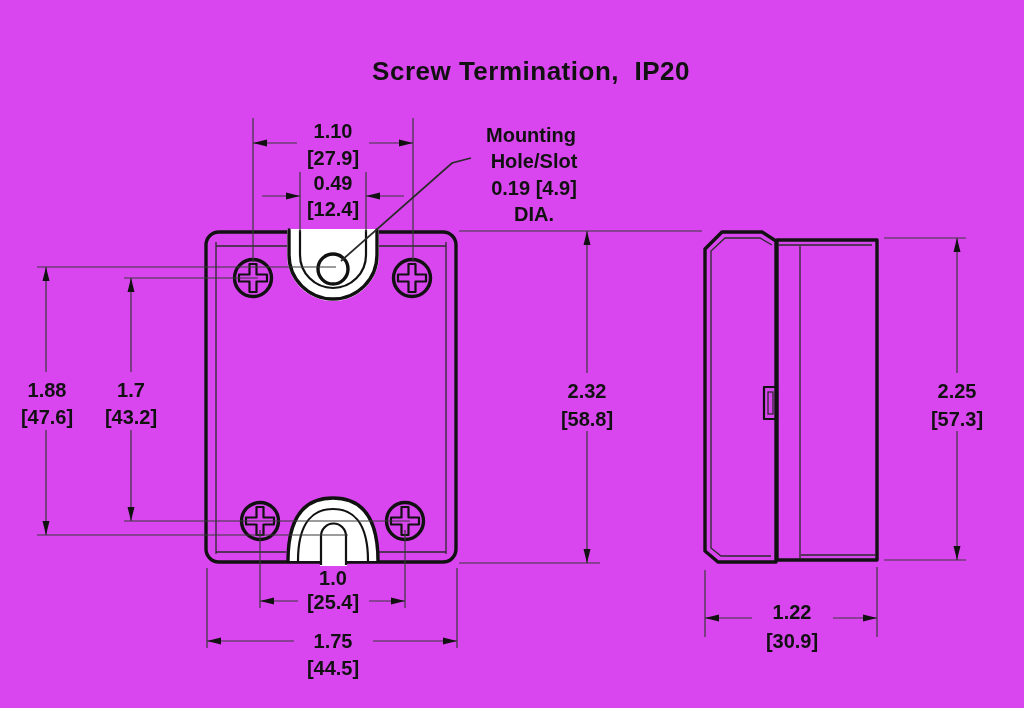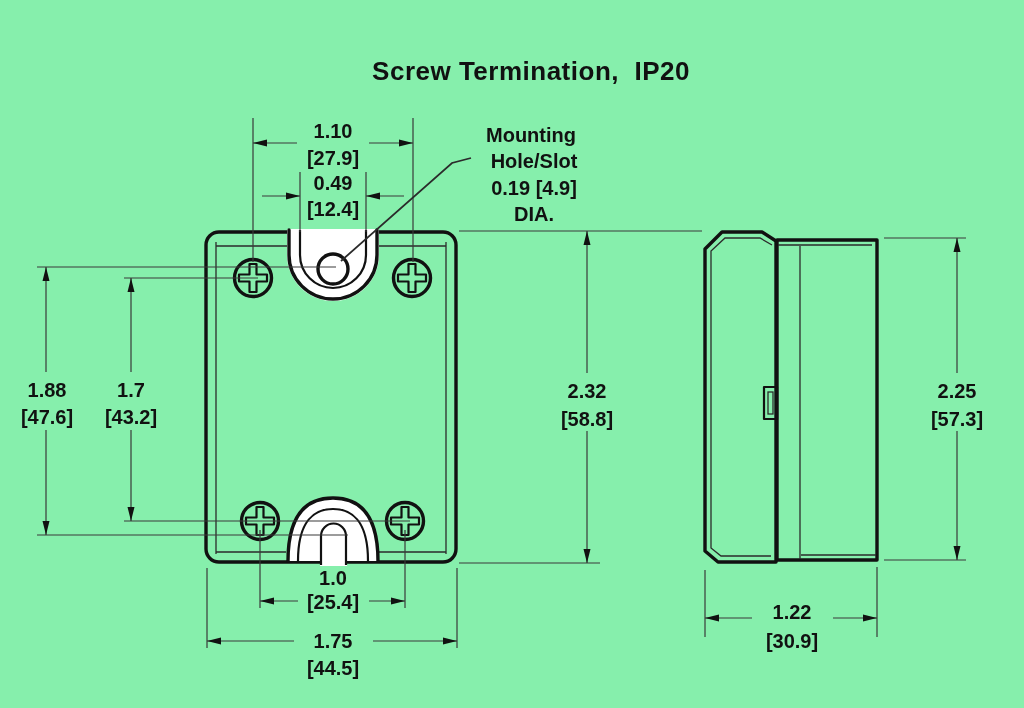--- a/index.html
+++ b/index.html
@@ -1,16 +1,16 @@
 <!DOCTYPE html>
 <html><head>
 <meta charset="utf-8">
 <style>
   html,body{margin:0;padding:0;background:#ffffff;}
-  .stage{position:relative;width:1024px;height:708px;background:#86efac;overflow:hidden;}
+  .stage{position:relative;width:1024px;height:708px;background:#d946ef;overflow:hidden;}
   svg{display:block;}
   text{font-family:"Liberation Sans", sans-serif;font-weight:bold;fill:#111;}
   .title{font-size:26px;letter-spacing:.5px;white-space:pre;}
   .dim{font-size:20px;}
   .note{font-size:20px;}
   .thick{fill:none;stroke:#111;stroke-width:3.4;stroke-linejoin:round;stroke-linecap:round;}
   .med{fill:none;stroke:#111;stroke-width:2.2;stroke-linejoin:round;}
   .thin{fill:none;stroke:#2b2b2b;stroke-width:1.3;}
   .xline{fill:none;stroke:#3a3a3a;stroke-width:1.2;}
   .arrow{fill:#111;stroke:none;}

